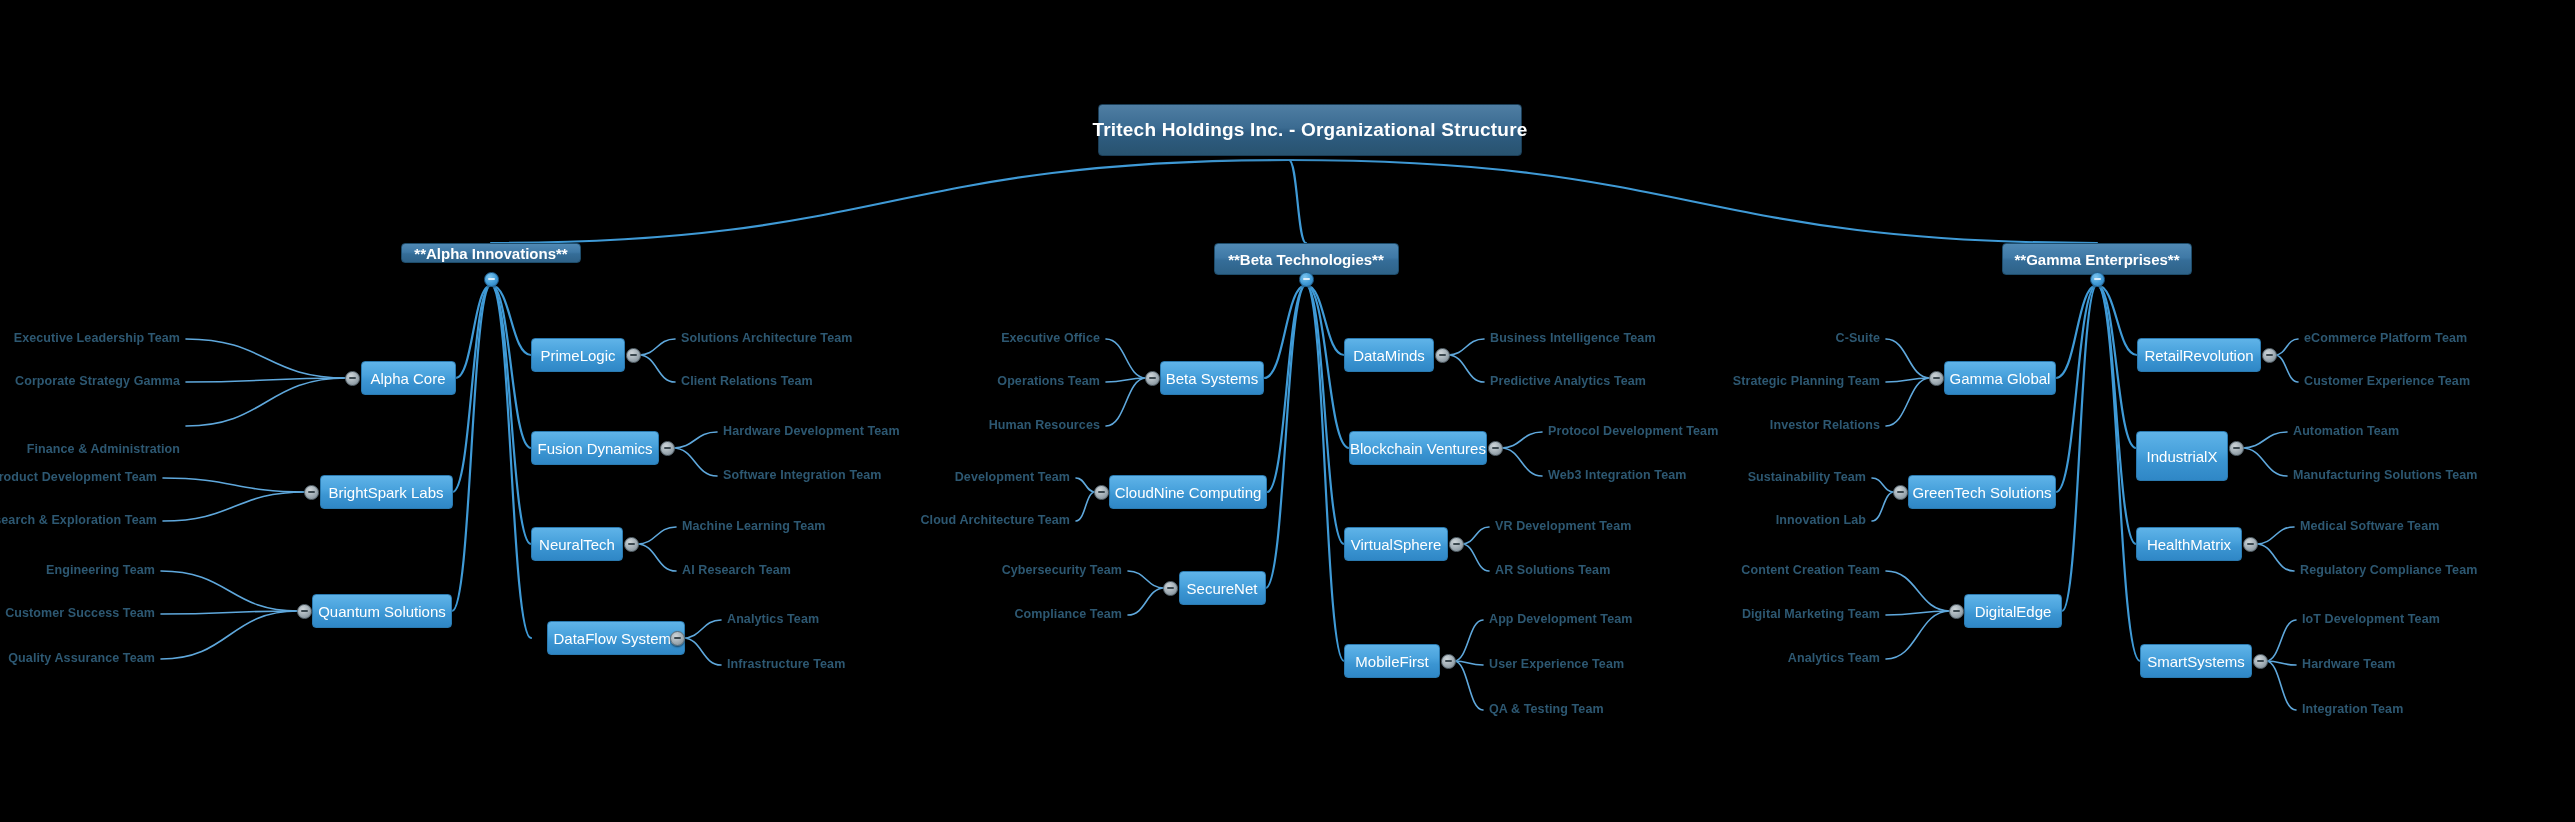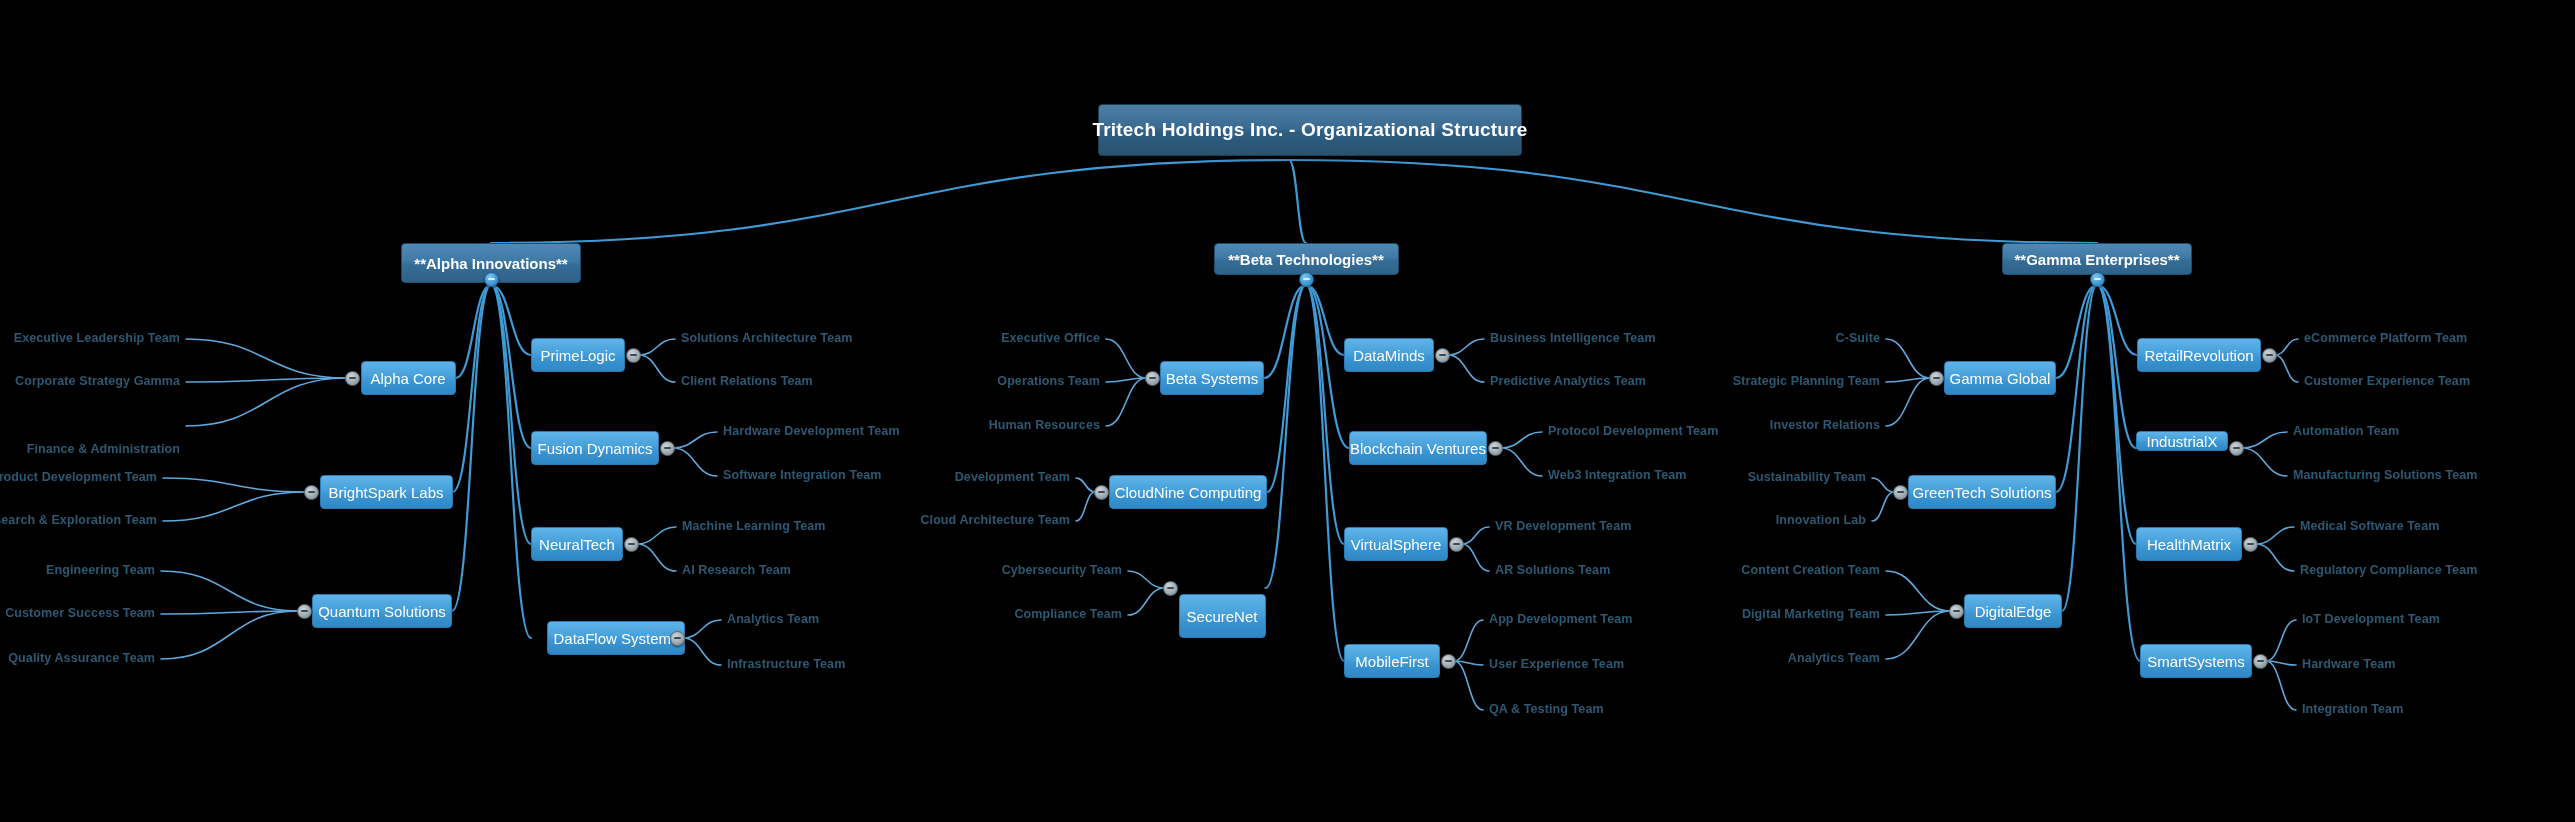--- a/index.html
+++ b/index.html
@@ -122,21 +122,21 @@
       <path d="M 2256 544 C 2275 544, 2275 571, 2294 571" fill="none" stroke="#5fa8dc" stroke-width="1.6" stroke-linecap="round"></path>
       <path d="M 2097 285 C 2118.5 285, 2118.5 661, 2140 661" fill="none" stroke="#3f9ad6" stroke-width="2.2" stroke-linecap="round"></path>
       <path d="M 2266 661 C 2281 661, 2281 620, 2296 620" fill="none" stroke="#5fa8dc" stroke-width="1.6" stroke-linecap="round"></path>
       <path d="M 2266 661 C 2281 661, 2281 665, 2296 665" fill="none" stroke="#5fa8dc" stroke-width="1.6" stroke-linecap="round"></path>
       <path d="M 2266 661 C 2281 661, 2281 710, 2296 710" fill="none" stroke="#5fa8dc" stroke-width="1.6" stroke-linecap="round"></path>
     </svg>
   <div id="nodes">
       <div class="node root" style="left: 1077px; top: 104px; width: 424px; height: 52px;">
         <span>Tritech Holdings Inc. - Organizational Structure</span>
       </div>
-      <div class="node lvl2" style="left: 401px; top: 243px; width: 180px; height: 40px;">
+      <div class="node lvl2" style="left: 401px; top: 243px; width: 180px; height: 20px;">
         <span>**Alpha Innovations**</span>
       </div>
       <div class="toggle blue" style="left: 483.5px; top: 271.5px;">
         <i></i>
       </div>
       <div class="node lvl3" style="left: 360.5px; top: 361px; width: 95px; height: 34px;">
         <span>Alpha Core</span>
       </div>
       <div class="toggle" style="left: 345px; top: 370.5px;">
         <i></i>
@@ -209,21 +209,21 @@
       <div class="leaf l" style="left: 1100px; top: 374px;">Operations Team</div>
       <div class="leaf l" style="left: 1100px; top: 418px;">Human Resources</div>
       <div class="node lvl3" style="left: 1109px; top: 475px; width: 158px; height: 34px;">
         <span>CloudNine Computing</span>
       </div>
       <div class="toggle" style="left: 1093.5px; top: 484.5px;">
         <i></i>
       </div>
       <div class="leaf l" style="left: 1070px; top: 470px;">Development Team</div>
       <div class="leaf l" style="left: 1070px; top: 513px;">Cloud Architecture Team</div>
-      <div class="node lvl3" style="left: 1178.5px; top: 594px; width: 87px; height: 44px;">
+      <div class="node lvl3" style="left: 1178.5px; top: 571px; width: 87px; height: 34px;">
         <span>SecureNet</span>
       </div>
       <div class="toggle" style="left: 1163px; top: 580.5px;">
         <i></i>
       </div>
       <div class="leaf l" style="left: 1122px; top: 563px;">Cybersecurity Team</div>
       <div class="leaf l" style="left: 1122px; top: 607px;">Compliance Team</div>
       <div class="node lvl3" style="left: 1344px; top: 338px; width: 90px; height: 34px;">
         <span>DataMinds</span>
       </div>
@@ -290,21 +290,21 @@
       <div class="leaf l" style="left: 1880px; top: 607px;">Digital Marketing Team</div>
       <div class="leaf l" style="left: 1880px; top: 651px;">Analytics Team</div>
       <div class="node lvl3" style="left: 2137px; top: 338px; width: 124px; height: 34px;">
         <span>RetailRevolution</span>
       </div>
       <div class="toggle" style="left: 2261.5px; top: 347.5px;">
         <i></i>
       </div>
       <div class="leaf r" style="left: 2304px; top: 331px;">eCommerce Platform Team</div>
       <div class="leaf r" style="left: 2304px; top: 374px;">Customer Experience Team</div>
-      <div class="node lvl3" style="left: 2136px; top: 431px; width: 92px; height: 20px;">
+      <div class="node lvl3" style="left: 2136px; top: 431px; width: 92px; height: 50px;">
         <span>IndustrialX</span>
       </div>
       <div class="toggle" style="left: 2228.5px; top: 440.5px;">
         <i></i>
       </div>
       <div class="leaf r" style="left: 2293px; top: 424px;">Automation Team</div>
       <div class="leaf r" style="left: 2293px; top: 468px;">Manufacturing Solutions Team</div>
       <div class="node lvl3" style="left: 2136px; top: 527px; width: 106px; height: 34px;">
         <span>HealthMatrix</span>
       </div>

